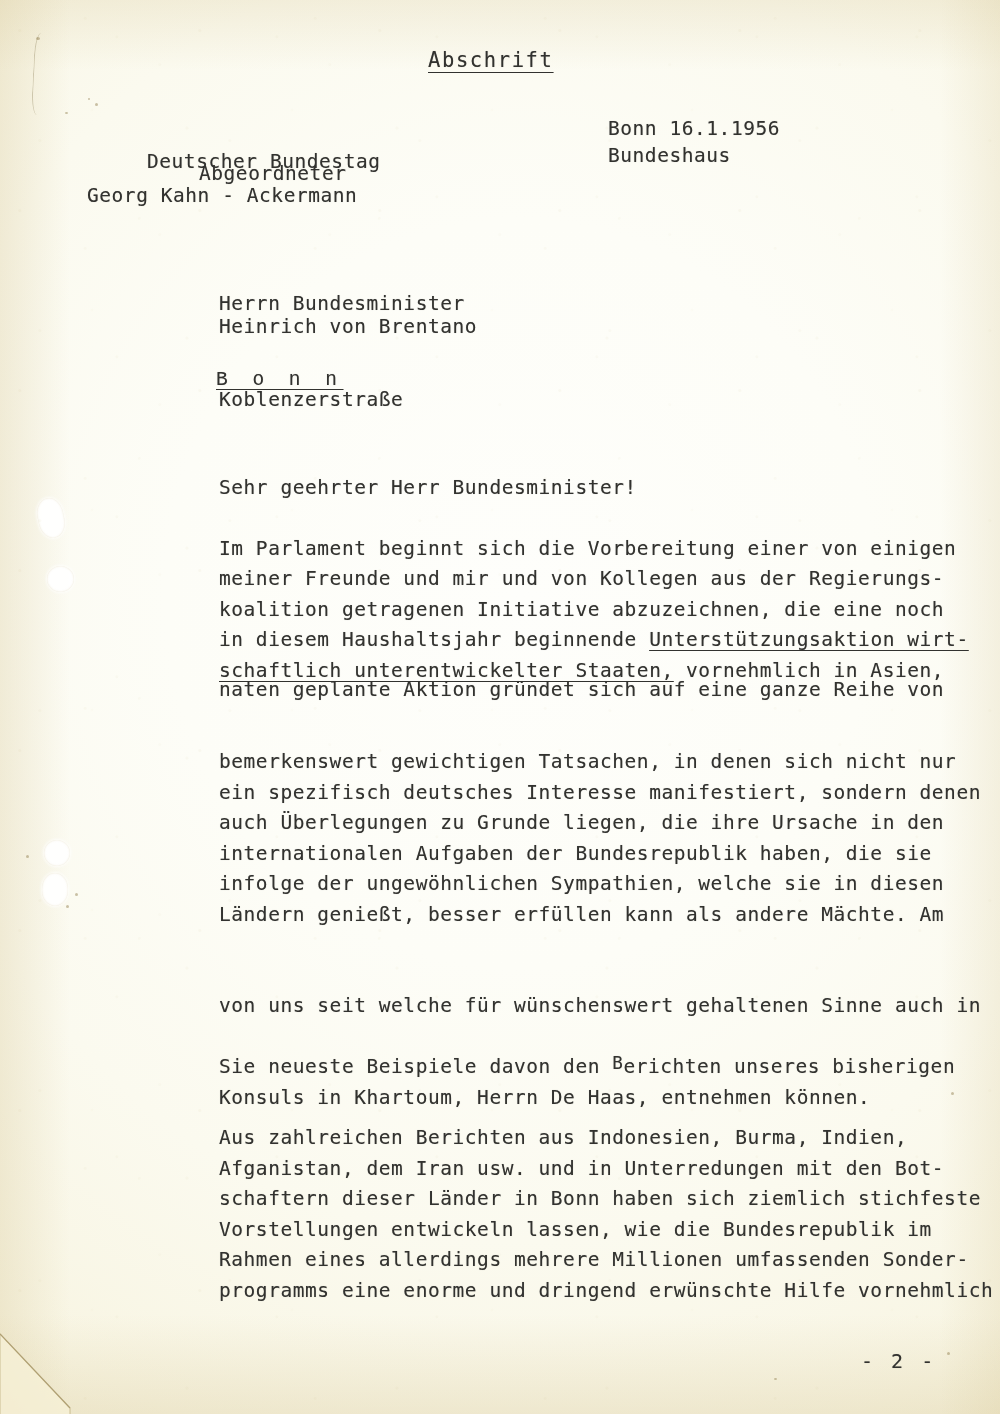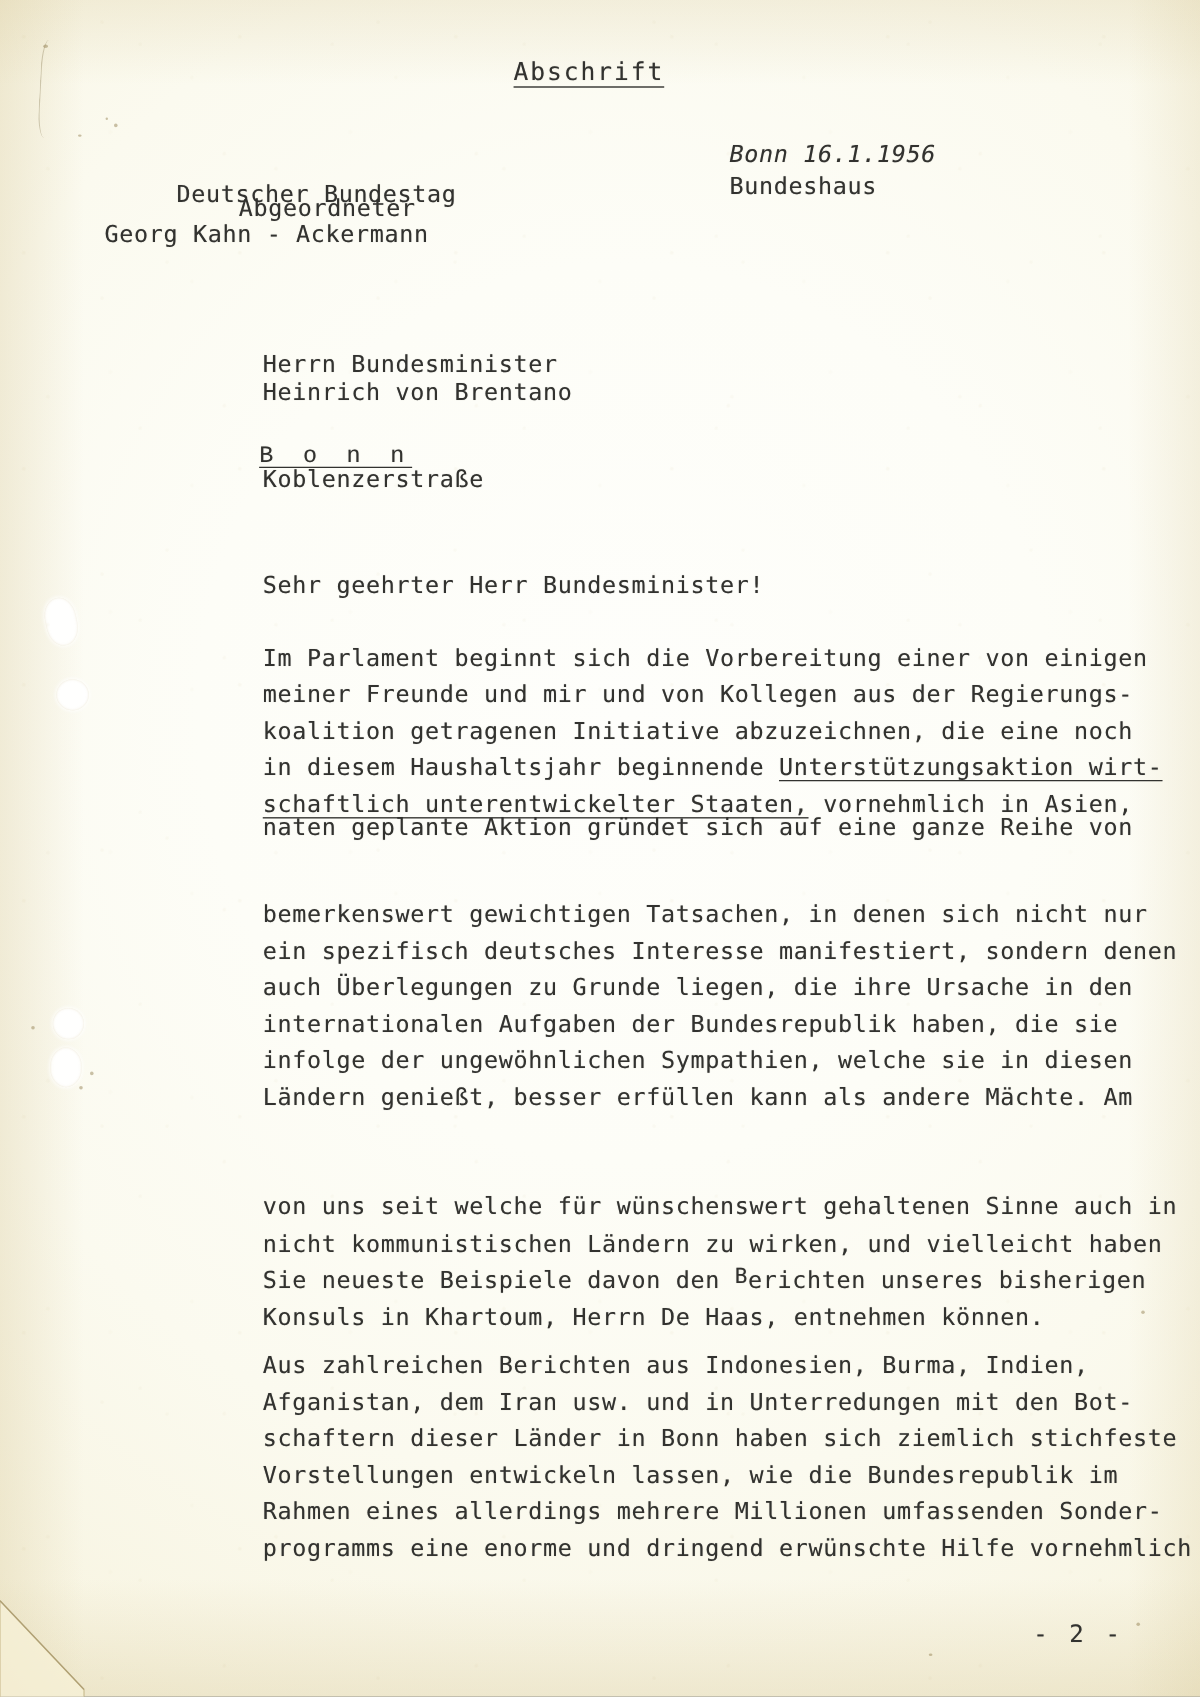--- a/index.html
+++ b/index.html
@@ -193,21 +193,21 @@
   <div class="grain"></div>
 
   <div class="sheet">
 
     <div class="ln doc-title" style="left:428px; top:50px;">Abschrift</div>
 
     <div class="ln" style="left:147px; top:118px;margin-top:34px;">Deutscher Bundestag</div>
     <div class="ln" style="left:199px; top:164px;">Abgeordneter</div>
     <div class="ln" style="left:87px; top:186px;">Georg Kahn - Ackermann</div>
 
-    <div class="ln" style="left:608px; top:119px;font-style:italic;">Bonn 16.1.1956</div>
+    <div class="ln" style="left:608px; top:119px;">Bonn 16.1.1956</div>
     <div class="ln" style="left:608px; top:146px;">Bundeshaus</div>
 
     <div class="ln" style="left:219px; top:294px;">Herrn Bundesminister</div>
     <div class="ln" style="left:219px; top:317px;">Heinrich von Brentano</div>
     <div class="ln spaced" style="left:216px; top:371px;font-family:Liberation Mono, monospace;">B o n n</div>
     <div class="ln" style="left:219px; top:390px;">Koblenzerstraße</div>
 
     <div class="ln" style="left:219px; top:478px;">Sehr geehrter Herr Bundesminister!</div>
 
     <div class="ln" style="left:219px; top:539px;">Im Parlament beginnt sich die Vorbereitung einer von einigen</div>
@@ -219,21 +219,20 @@
     <div class="ln" style="left:219px; top:661px;"><span class="u">schaftlich unterentwickelter Staaten,</span><span> vornehmlich in Asien,</span></div>
 
     <div class="ln" style="left:219px; top:680px;">naten geplante Aktion gründet sich auf eine ganze Reihe von</div>
     <div class="ln" style="left:219px; top:752px;">bemerkenswert gewichtigen Tatsachen, in denen sich nicht nur</div>
     <div class="ln" style="left:219px; top:783px;">ein spezifisch deutsches Interesse manifestiert, sondern denen</div>
     <div class="ln" style="left:219px; top:813px;">auch Überlegungen zu Grunde liegen, die ihre Ursache in den</div>
     <div class="ln" style="left:219px; top:844px;">internationalen Aufgaben der Bundesrepublik haben, die sie</div>
     <div class="ln" style="left:219px; top:874px;">infolge der ungewöhnlichen Sympathien, welche sie in diesen</div>
     <div class="ln" style="left:219px; top:905px;">Ländern genießt, besser erfüllen kann als andere Mächte. Am</div>
     <div class="ln" style="left:219px; top:996px;">von uns seit welche für wünschenswert gehaltenen Sinne auch in</div>
-    <div class="ln" style="left:219px; top:1027px;">nicht kommunistischen Ländern zu wirken, und vielleicht haben</div>
 
     <div class="ln" style="left:219px; top:1057px;"><span>Sie neueste Beispiele davon den </span><span class="raised">B</span><span>erichten unseres bisherigen</span></div>
 
     <div class="ln" style="left:219px; top:1088px;">Konsuls in Khartoum, Herrn De Haas, entnehmen können.</div>
 
     <div class="ln" style="left:219px; top:1128px;">Aus zahlreichen Berichten aus Indonesien, Burma, Indien,</div>
     <div class="ln" style="left:219px; top:1159px;">Afganistan, dem Iran usw. und in Unterredungen mit den Bot-</div>
     <div class="ln" style="left:219px; top:1189px;">schaftern dieser Länder in Bonn haben sich ziemlich stichfeste</div>
     <div class="ln" style="left:219px; top:1220px;">Vorstellungen entwickeln lassen, wie die Bundesrepublik im</div>
     <div class="ln" style="left:219px; top:1250px;">Rahmen eines allerdings mehrere Millionen umfassenden Sonder-</div>

